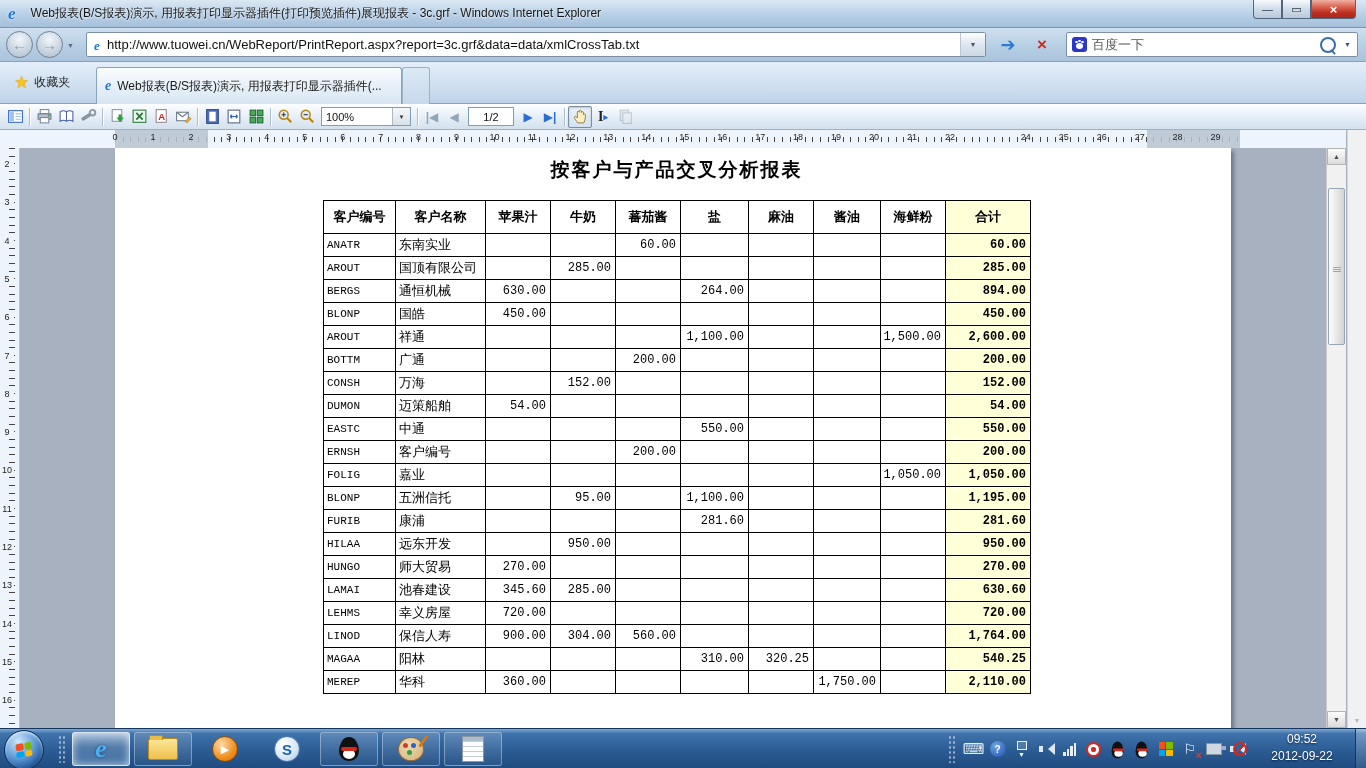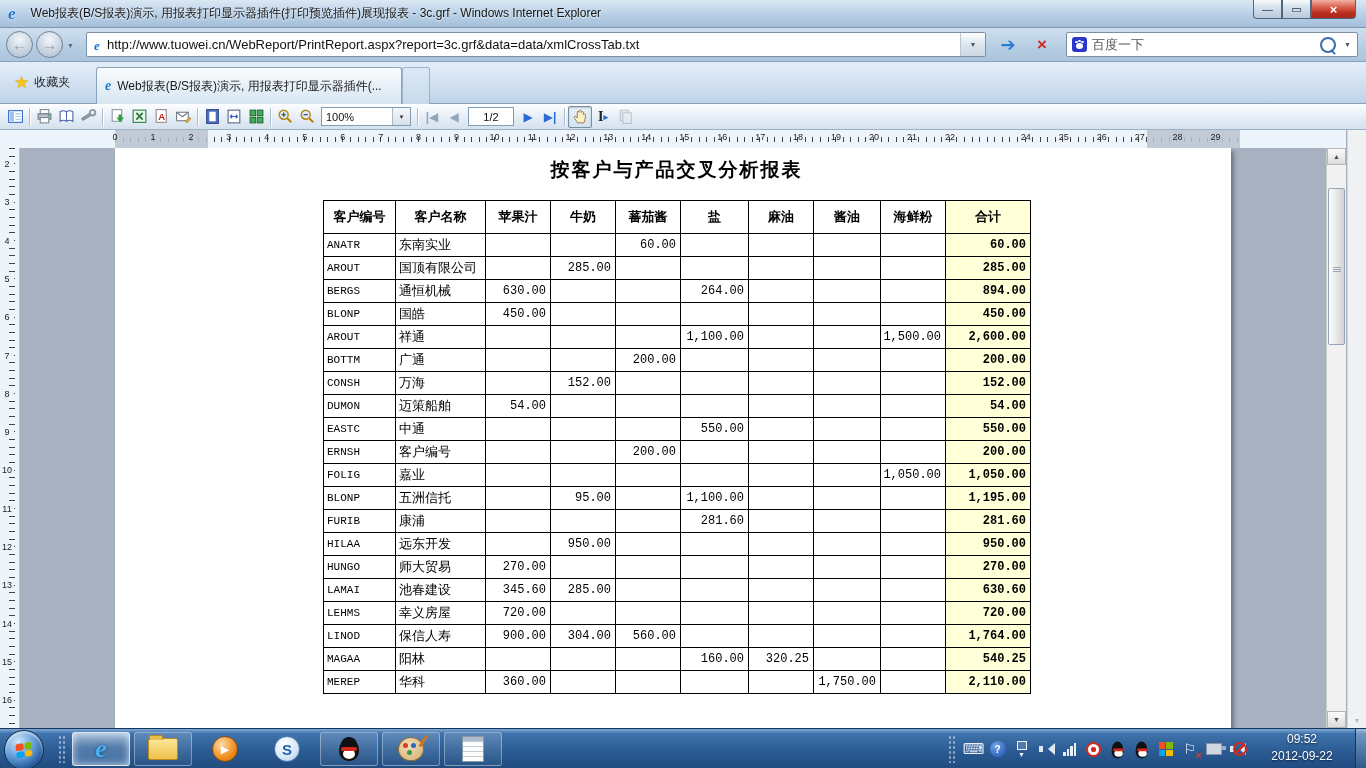--- a/index.html
+++ b/index.html
@@ -673,21 +673,21 @@
               <td class="num"></td>
               <td class="num"></td>
               <td class="num tot">1,764.00</td>
             </tr>
             <tr>
               <td class="code">MAGAA</td>
               <td class="name">阳林</td>
               <td class="num"></td>
               <td class="num"></td>
               <td class="num"></td>
-              <td class="num">160.00</td>
+              <td class="num">310.00</td>
               <td class="num">320.25</td>
               <td class="num"></td>
               <td class="num"></td>
               <td class="num tot">540.25</td>
             </tr>
             <tr>
               <td class="code">MEREP</td>
               <td class="name">华科</td>
               <td class="num">360.00</td>
               <td class="num"></td>

